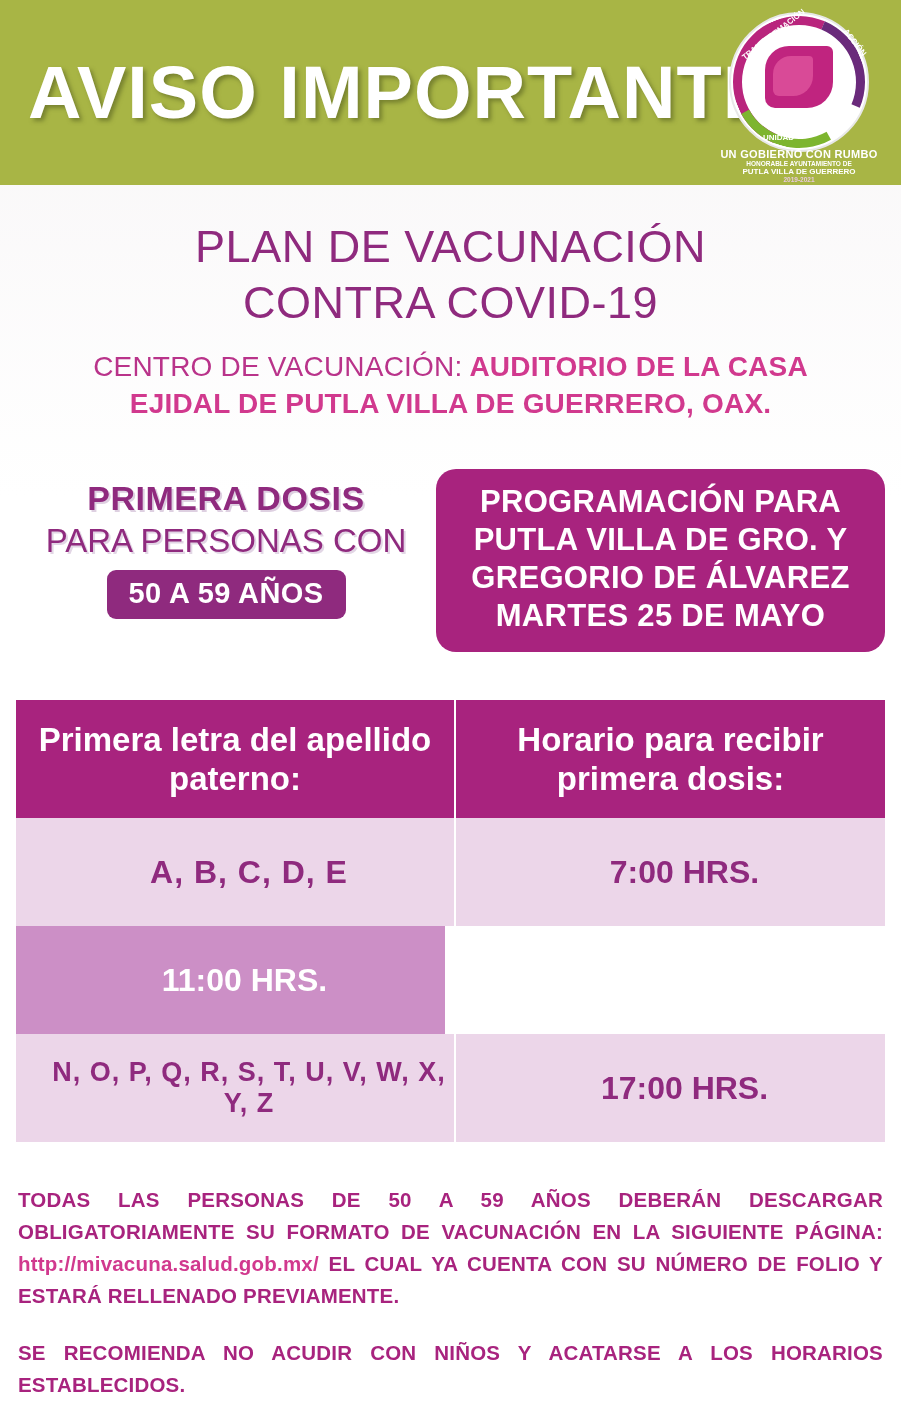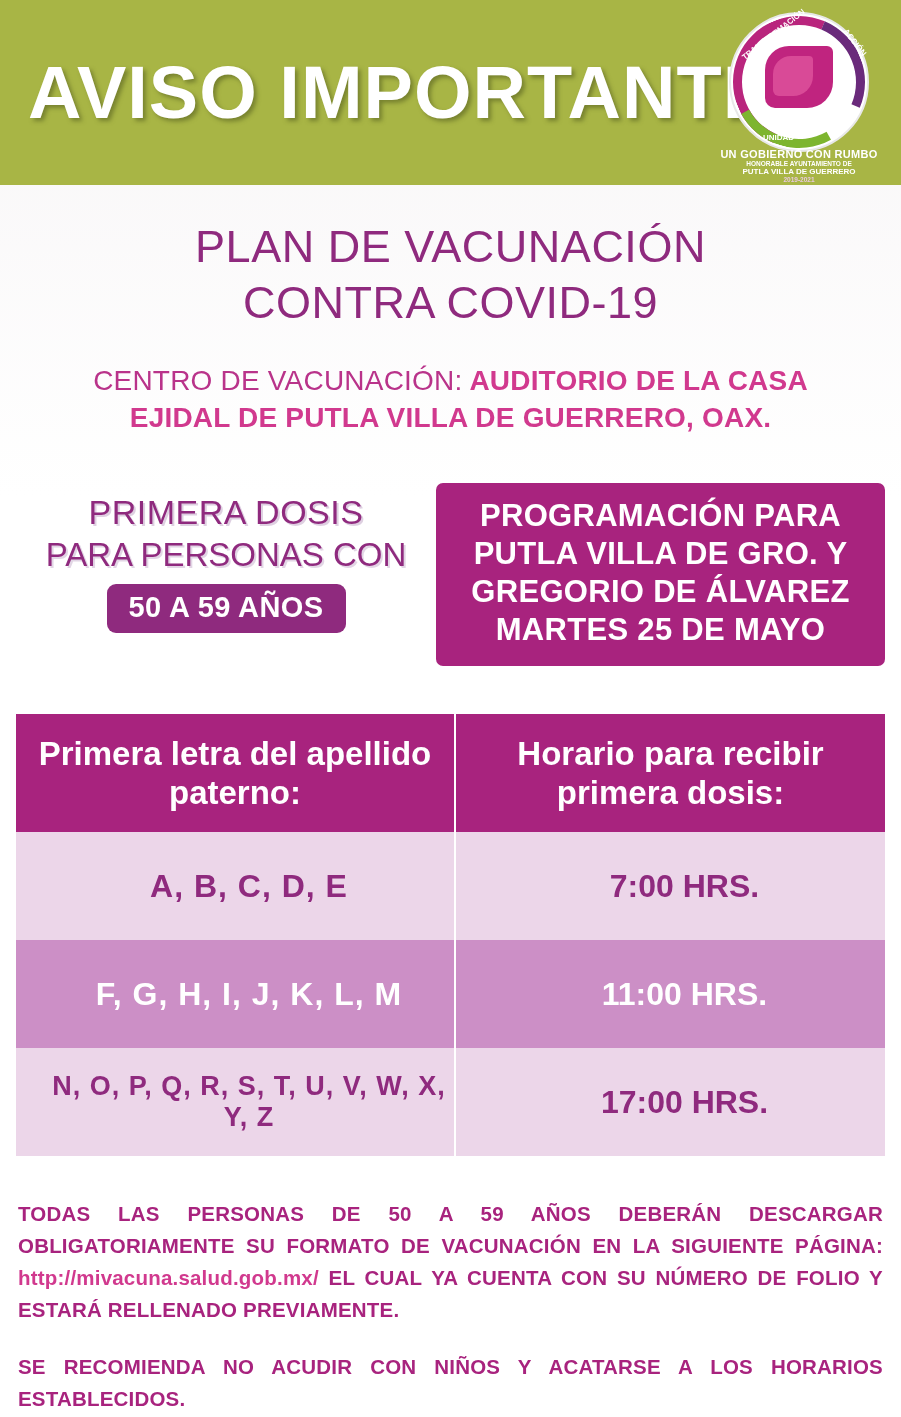--- a/index.html
+++ b/index.html
@@ -108,21 +108,21 @@
   .main-title {
     margin-top: 34px;
     text-align: center;
     font-size: 45px;
     font-weight: 500;
     color: #8f2a7e;
     line-height: 1.25;
     letter-spacing: .5px;
   }
   .center-line {
-    margin-top: 30px;
+    margin-top: 16px;
     text-align: center;
     font-size: 28px;
     font-weight: bold;
     color: #d1398e;
     line-height: 1.35;
     letter-spacing: .2px;
     padding: 0 30px;
   }
   .center-line .label {
     font-weight: 400;
@@ -136,21 +136,21 @@
     padding: 0 16px;
     align-items: flex-start;
   }
   .dose-col {
     width: 420px;
     text-align: center;
     padding-top: 10px;
   }
   .dose-1 {
     font-size: 34px;
-    font-weight: normal;
+    font-weight: bold;
     color: #8f2a7e;
     text-shadow: 2px 2px 0 rgba(160,120,170,0.35);
     letter-spacing: .5px;
   }
   .dose-2 {
     font-size: 33px;
     font-weight: 400;
     color: #8f2a7e;
     margin-top: 4px;
     text-shadow: 2px 2px 0 rgba(160,120,170,0.3);
@@ -162,21 +162,21 @@
     color: #ffffff;
     font-size: 29px;
     font-weight: bold;
     padding: 7px 22px 9px;
     border-radius: 9px;
     letter-spacing: .4px;
   }
   .prog-box {
     flex: 1;
     background: #a8237e;
-    border-radius: 7px;
+    border-radius: 20px;
     padding: 14px 10px 18px;
     text-align: center;
     color: #ffffff;
     font-weight: bold;
     font-size: 31px;
     line-height: 1.22;
     letter-spacing: .3px;
   }
 
   
@@ -291,21 +291,20 @@
   <div class="table">
     <div class="trow thead">
       <div class="tcell col-a">Primera letra del apellido paterno:</div>
       <div class="tcell col-b">Horario para recibir primera dosis:</div>
     </div>
     <div class="trow row-light row-1">
       <div class="tcell col-a">A, B, C, D, E</div>
       <div class="tcell col-b">7:00 HRS.</div>
     </div>
     <div class="trow row-dark row-2">
-      <div class="tcell col-a">F, G, H, I, J, K, L, M</div>
       <div class="tcell col-b">11:00 HRS.</div>
     </div>
     <div class="trow row-light row-3">
       <div class="tcell col-a">N, O, P, Q, R, S, T, U, V, W, X, Y, Z</div>
       <div class="tcell col-b">17:00 HRS.</div>
     </div>
   </div>
 
   <div class="notes">
     <div class="note-1">

